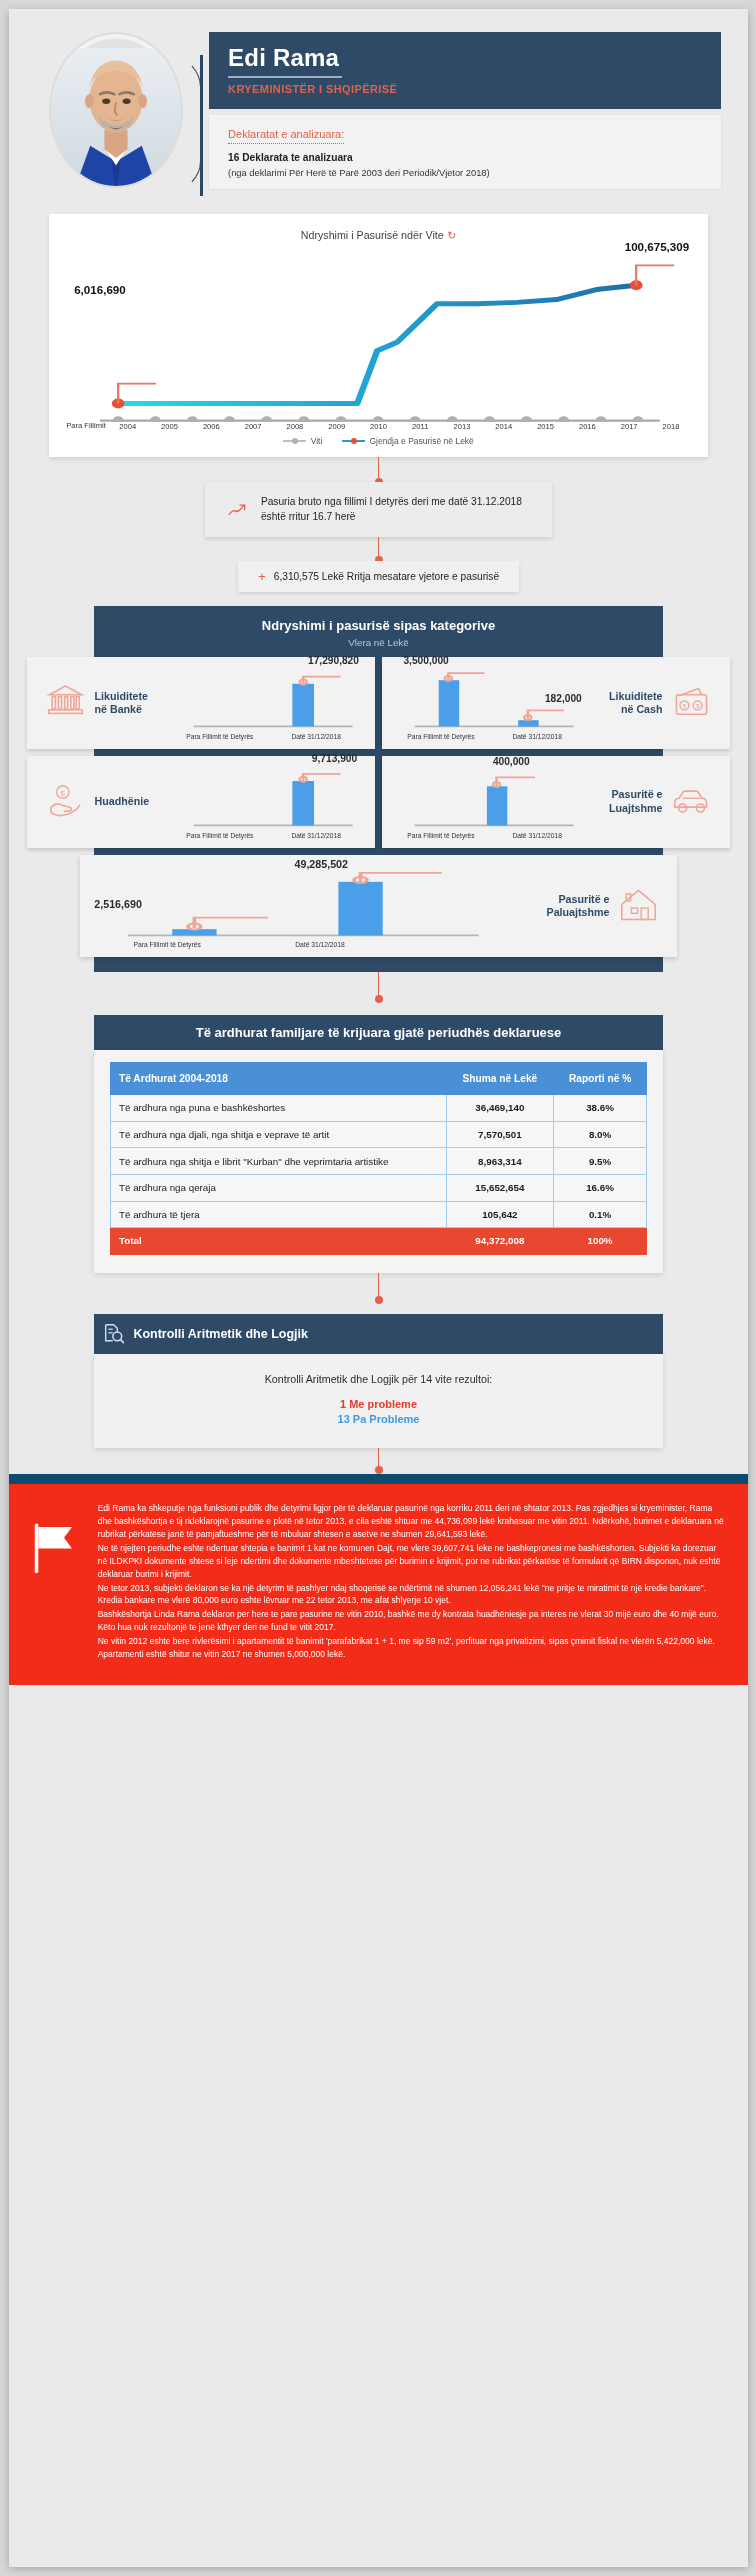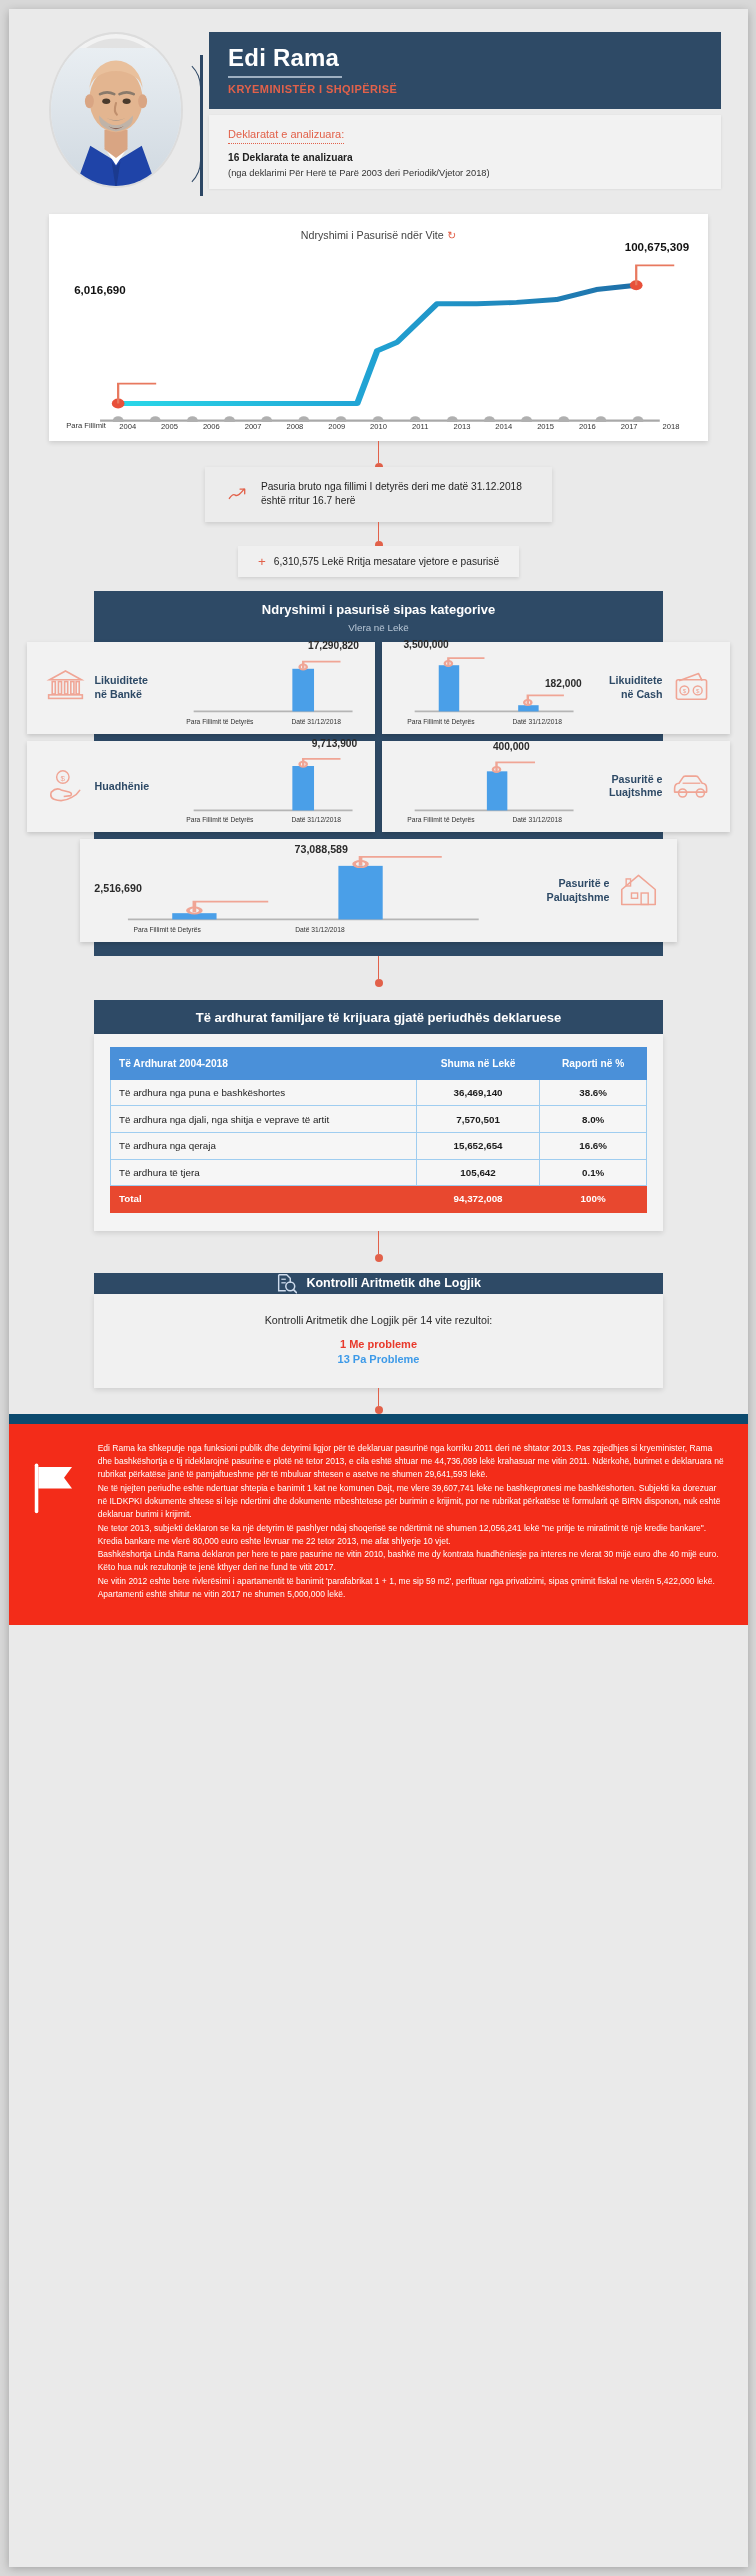--- a/index.html
+++ b/index.html
@@ -114,21 +114,21 @@
   .tbl-body { background: #f4f4f4; padding: 12.5px 16px 18px; box-shadow: 0 1.8px 5.3px rgba(0,0,0,.12); }
   table { width: 100%; border-collapse: collapse; font-size: 9.8px; }
   th { background: #4a90d9; color: #fff; font-weight: bold; padding: 10px 8px; text-align: left; border: 0.9px solid #4a90d9; font-size: 10.2px; }
   th.c, td.c { text-align: center; }
   td { border: 0.9px solid #9fcdf0; padding: 6.2px 8px; background: #f6f6f6; color: #1c1c1c; line-height: 1.35; }
   td.num { text-align: center; font-weight: bold; }
   tr.total td { background: #e8482f; color: #fff; font-weight: bold; border-color: #e8482f; }
 
   
   .check-card { margin: 0 85px; }
-  .check-head { background: #2e4a66; color: #fff; display: flex; align-items: center; justify-content: center; gap: 9px; padding: 0; font-weight: bold; font-size: 12.5px; }
+  .check-head { background: #2e4a66; color: #fff; display: flex; align-items: center; gap: 9px; padding: 9px; font-weight: bold; font-size: 12.5px; }
   .check-body { background: #f1f1f1; text-align: center; padding: 19.6px 9px 23px; box-shadow: 0 1.8px 5.3px rgba(0,0,0,.12); }
   .check-body .q { font-size: 10.7px; color: #2b2b2b; }
   .check-body .r1 { color: #e8392b; font-size: 11px; font-weight: bold; margin-top: 12.5px; }
   .check-body .r2 { color: #3d9ae8; font-size: 11px; font-weight: bold; margin-top: 2.7px; }
 
   
   .red-wrap { background: #0c4a6e; padding: 10.7px 0 0 0; margin-top: 0; }
   .red-box { background: #f32c19; color: #fff; display: flex; padding: 18px 23px 23px 16px; gap: 10.7px; }
   .flag { flex: 0 0 62px; padding-top: 18px; }
   .red-text { font-size: 8.5px; line-height: 1.52; }
@@ -250,20 +250,34 @@
         <span style="flex:1;text-align:center">2009</span>
         <span style="flex:1;text-align:center">2010</span>
         <span style="flex:1;text-align:center">2011</span>
         <span style="flex:1;text-align:center">2013</span>
         <span style="flex:1;text-align:center">2014</span>
         <span style="flex:1;text-align:center">2015</span>
         <span style="flex:1;text-align:center">2016</span>
         <span style="flex:1;text-align:center">2017</span>
         <span style="flex:1;text-align:center">2018</span>
       </div>
+      <div class="lg-row">
+        <div class="lg-item">
+          <span class="lg-line">
+              <span class="lg-dot"></span>
+            </span>
+          <span>Viti</span>
+        </div>
+        <div class="lg-item">
+          <span class="lg-line blue">
+              <span class="lg-dot red"></span>
+            </span>
+          <span>Gjendja e Pasurisë në Lekë</span>
+        </div>
+      </div>
     </div>
   </div>
 
   <div class="conn" style="height:21.4px"></div>
   <div class="node"></div>
 
   <div class="callout" style="width:347px;margin-top:-3.6px">
     <svg width="25" height="19.6" viewBox="0 0 28 22">
       <path d="M2 18 Q7 10 11 13 Q15 16 24 4" stroke="#e2614a" stroke-width="2" fill="none" stroke-linecap="round"></path>
       <path d="M18 4 h7 v7" stroke="#e2614a" stroke-width="2" fill="none" stroke-linecap="round" stroke-linejoin="round"></path>
@@ -440,21 +454,21 @@
               <svg width="100%" height="75" viewBox="0 0 230 84" preserveAspectRatio="none">
                 <line x1="20" y1="80" x2="210" y2="80" stroke="#b5b5b5" stroke-width="2"></line>
                 <rect x="44" y="73" width="24" height="7" fill="#4a9fe8"></rect>
                 <rect x="134" y="20" width="24" height="60" fill="#4a9fe8"></rect>
                 <path d="M56 72 L56 60 L96 60" stroke="#f0a595" stroke-width="2" fill="none"></path>
                 <circle cx="56" cy="70" r="3.5" fill="none" stroke="#f0a595" stroke-width="2"></circle>
                 <path d="M146 20 L146 10 L190 10" stroke="#f0a595" stroke-width="2" fill="none"></path>
                 <circle cx="146" cy="18" r="3.5" fill="none" stroke="#f0a595" stroke-width="2"></circle>
               </svg>
               <div style="position:absolute;left:3.6px;top:34px;font-size:10.7px;font-weight:bold">2,516,690</div>
-              <div style="position:absolute;left:48%;top:-5.3px;font-size:10.7px;font-weight:bold">73,088,589</div>
+              <div style="position:absolute;left:48%;top:-5.3px;font-size:10.7px;font-weight:bold">49,285,502</div>
             </div>
             <div class="axis-lbls" style="padding-right:28%">
               <span>Para Fillimit të Detyrës</span>
               <span>Datë 31/12/2018</span>
             </div>
           </div>
         </div>
       </div>
 
     </div>
@@ -478,20 +492,25 @@
         <tbody>
           <tr>
             <td>Të ardhura nga puna e bashkëshortes</td>
             <td class="num">36,469,140</td>
             <td class="num">38.6%</td>
           </tr>
           <tr>
             <td>Të ardhura nga djali, nga shitja e veprave të artit</td>
             <td class="num">7,570,501</td>
             <td class="num">8.0%</td>
+          </tr>
+          <tr>
+            <td>Të ardhura nga shitja e librit "Kurban" dhe veprimtaria artistike</td>
+            <td class="num">8,963,314</td>
+            <td class="num">9.5%</td>
           </tr>
           <tr>
             <td>Të ardhura nga qeraja</td>
             <td class="num">15,652,654</td>
             <td class="num">16.6%</td>
           </tr>
           <tr>
             <td>Të ardhura të tjera</td>
             <td class="num">105,642</td>
             <td class="num">0.1%</td>

